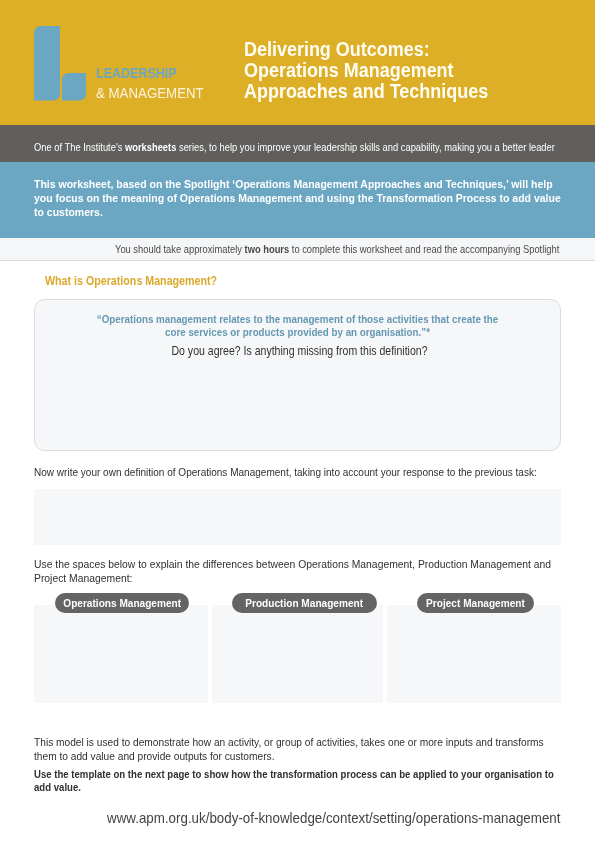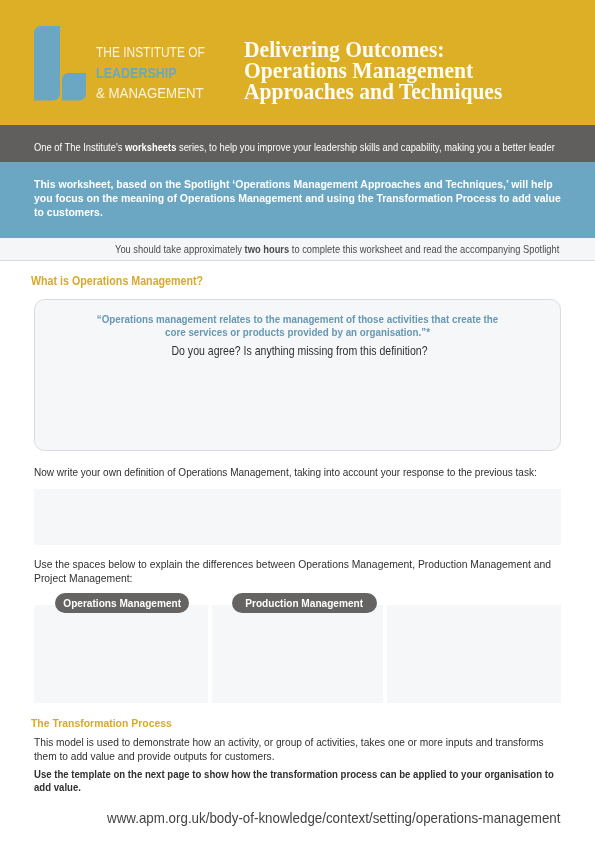--- a/index.html
+++ b/index.html
@@ -18,34 +18,34 @@
   .header{position:absolute;left:0;top:0;width:595px;height:125px;background:#dcaf27;}
   .logo-mark{position:absolute;left:34px;top:25.7px;width:52.5px;height:75px;}
   .brand-l1{position:absolute;left:95.9px;top:43.4px;font-size:14.1px;color:#fdf3dd;font-weight:400;line-height:18px;white-space:nowrap;}
   .brand-l2{position:absolute;left:95.9px;top:61.7px;font-size:14px;color:#6ba7c2;font-weight:700;line-height:23px;white-space:nowrap;}
   .brand-l3{position:absolute;left:95.9px;top:83.4px;font-size:15.0px;color:#fdf3dd;font-weight:400;line-height:19px;white-space:nowrap;}
   .brand-l1 .nrw{transform:scaleX(0.847);}
   .brand-l2 .nrw{transform:scaleX(0.894);}
   .brand-l3 .nrw{transform:scaleX(0.885);}
 
   .header-title{position:absolute;left:243.7px;top:38.6px;width:340px;
-    color:#fffdf4;font-weight:700;font-size:24px;line-height:21.15px;font-family:Liberation Serif, serif;}
+    color:#fffdf4;font-weight:700;font-size:20px;line-height:21.15px;}
   .header-title .nrw{transform:scaleX(0.898);}
 
   
   .strip-grey{position:absolute;left:0;top:125px;width:595px;height:37px;background:#605f5d;}
 
   
   .band-blue{position:absolute;left:0;top:162px;width:595px;height:76px;background:#6ba7c2;}
 
   
   .band-light{position:absolute;left:0;top:238px;width:595px;height:22px;background:#f5f6f8;border-bottom:1px solid #d8dadd;}
 
   
-  .h-gold{position:absolute;left:31px;color:#d9a92b;font-weight:700;font-size:12.0px;line-height:13px;white-space:nowrap;}
+  .h-gold{position:absolute;left:45px;color:#d9a92b;font-weight:700;font-size:12.0px;line-height:13px;white-space:nowrap;}
   .quote-box{position:absolute;left:34.4px;top:299px;width:526.6px;height:151.7px;box-sizing:border-box;
     background:#f6f7f9;border:1px solid #d9dbde;border-radius:10.5px;}
   .quote{position:absolute;left:-0.5px;top:312.9px;width:595px;text-align:center;color:#6598b2;font-weight:700;font-size:11px;line-height:13.42px;}
   .quote-sub{position:absolute;left:2px;top:344.6px;width:595px;text-align:center;color:#303030;font-size:11.85px;line-height:13px;}
 
   .body-txt{position:absolute;color:#303030;font-size:11.44px;line-height:13.5px;}
   .grey-box{position:absolute;background:#f6f7f9;}
 
   .pill{position:absolute;height:20px;background:#656462;border-radius:10px;
     color:#ffffff;font-weight:700;font-size:11.35px;white-space:nowrap;line-height:21.1px;text-align:center;}
@@ -56,23 +56,20 @@
 </style>
 </head>
 <body>
 
 <div class="page">
   <div class="header"></div>
   <svg class="logo-mark" viewBox="0 0 52.5 75">
     <path d="M0,6.6 A6.6,6.6 0 0 1 6.6,0 L26,0 L26,67.9 A6.6,6.6 0 0 1 19.4,74.5 L0,74.5 Z" fill="#6ba7c2"></path>
     <path d="M28,53.5 A6.6,6.6 0 0 1 34.6,46.9 L52,46.9 L52,67.9 A6.6,6.6 0 0 1 45.4,74.5 L28,74.5 Z" fill="#6ba7c2"></path>
   </svg>
-  <div class="brand-l1">
-      <span class="nrw">THE INSTITUTE OF</span>
-    </div>
   <div class="brand-l2">
       <span class="nrw">LEADERSHIP</span>
     </div>
   <div class="brand-l3">
       <span class="nrw">&amp; MANAGEMENT</span>
     </div>
   <div class="header-title">
     <span class="nrw">Delivering Outcomes:</span>
     <span class="nrw">Operations Management</span>
     <span class="nrw">Approaches and Techniques</span>
@@ -114,24 +111,22 @@
 
   <div class="body-txt" style="left:34.3px;top:557.3px;font-size:11.65px;line-height:14.1px">
     <span class="nrw">Use the spaces below to explain the differences between Operations Management, Production Management and</span>
     <span class="nrw">Project Management:</span>
   </div>
   <div class="grey-box" style="left:34.4px;top:605px;width:173.4px;height:98px"></div>
   <div class="grey-box" style="left:211.9px;top:605px;width:171px;height:98px"></div>
   <div class="grey-box" style="left:386.9px;top:605px;width:173.8px;height:98px"></div>
   <div class="pill" style="left:54.9px;top:593.1px;width:133.7px"><span>Operations Management</span></div>
   <div class="pill" style="left:232px;top:593.1px;width:145px"><span>Production Management</span></div>
+  <div class="pill" style="left:416.7px;top:593.1px;width:117.8px"><span>Project Management</span></div>
 
-  <div class="h-gold" style="top:715.8px;font-size:11.72px">
-      <span class="nrw">The Transformation Process</span>
-    </div>
   <div class="body-txt" style="left:34.3px;top:736.1px;font-size:11.45px;line-height:13.61px">
     <span class="nrw">This model is used to demonstrate how an activity, or group of activities, takes one or more inputs and transforms</span>
     <span class="nrw">them to add value and provide outputs for customers.</span>
   </div>
   <div class="body-txt" style="left:34.3px;top:767.7px;font-weight:700;font-size:10.79px;line-height:13.61px">
     <span class="nrw">Use the template on the next page to show how the transformation process can be applied to your organisation to</span>
     <span class="nrw">add value.</span>
   </div>
 
   <div class="footer-note" style="right:34.1px;top:812.2px;font-size:15px">

